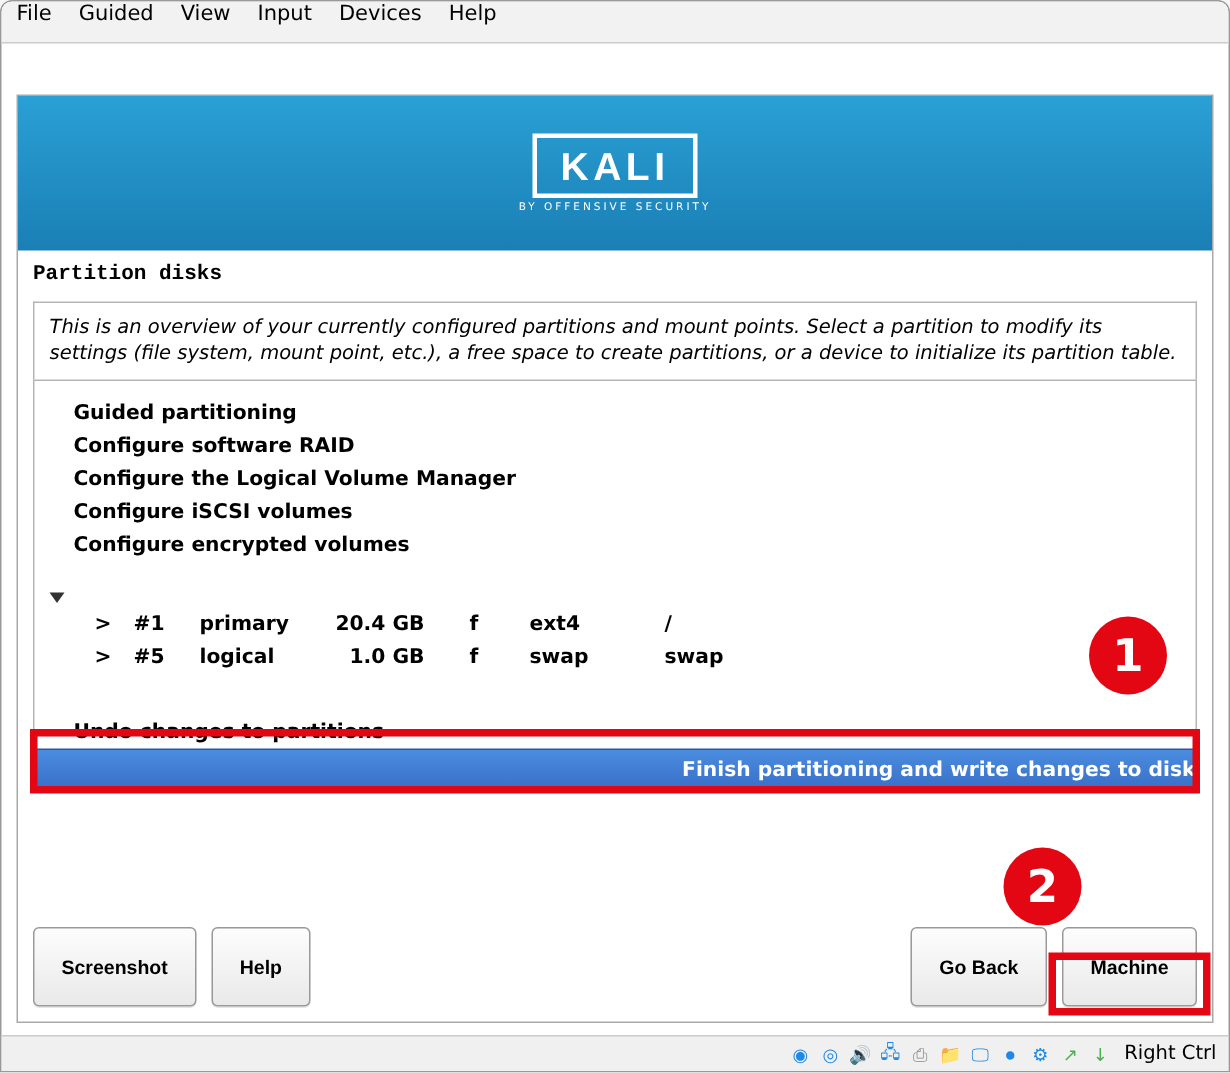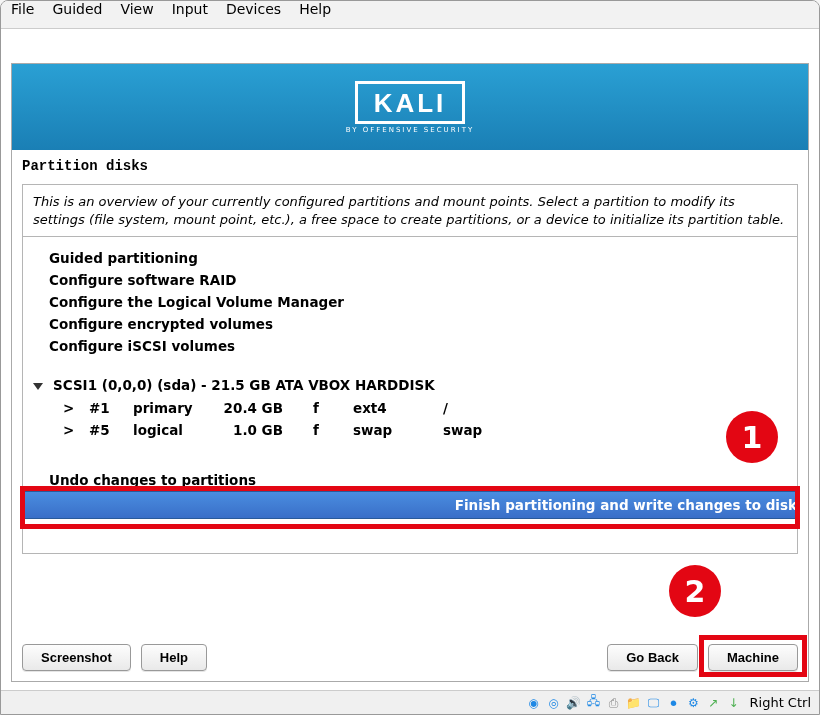--- a/index.html
+++ b/index.html
@@ -6,21 +6,21 @@
   body { font-family: "DejaVu Sans", "Liberation Sans", Arial, sans-serif; font-size: 13px; background: #f5f5f5; }
   .window { width: 820px; height: 715px; background: #fff; border: 1px solid #999; border-radius: 8px 8px 0 0; overflow: hidden; position: relative; }
   .titlebar { height: 34px; background: linear-gradient(#3a3a3a,#2b2b2b); display: flex; align-items: center; justify-content: center; position: relative; color: #fff; font-weight: bold; font-size: 14px; }
   .titlebar .controls { position: absolute; right: 8px; top: 6px; display: flex; gap: 6px; }
   .tb-btn { width: 22px; height: 22px; display: flex; align-items: center; justify-content: center; border-radius: 11px; cursor: pointer; }
   .tb-min, .tb-max { color: #ddd; font-weight: bold; }
   .tb-close { background: #e95420; color: #fff; font-weight: bold; }
   .menubar { height: 28px; background: #f2f2f2; border-bottom: 1px solid #ccc; display: flex; align-items: flex-start; padding: 0 10px; gap: 18px; font-size: 14px; }
   .menubar span { cursor: pointer; }
   .content-area { position: absolute; top: 62px; left: 10px; right: 10px; bottom: 32px; background: #fff; border: 1px solid #aaa; display: flex; flex-direction: column; }
-  .banner { height: 86px; background: linear-gradient(#2aa0d4,#1a7fb5); display: flex; align-items: center; justify-content: center; }
+  .banner { height: 104px; background: linear-gradient(#2aa0d4,#1a7fb5); display: flex; align-items: center; justify-content: center; }
   .kali-logo { text-align: center; }
   .kali-box { border: 3px solid #fff; padding: 4px 16px 2px 16px; display: inline-block; }
   .kali-text { font-weight: 900; font-size: 26px; letter-spacing: 3px; color: #fff; font-family: sans-serif; }
   .kali-sub { font-size: 7px; letter-spacing: 2px; color: #fff; margin-top: 2px; }
   .page-title { padding: 8px 10px 10px 10px; font-weight: bold; font-size: 14px; font-family: Liberation Mono, monospace; }
   .main { flex: 1; padding: 0 10px 10px 10px; display: flex; flex-direction: column; }
   .intro-box { border: 1px solid #b5b5b5; padding: 8px 10px; font-style: italic; font-size: 13px; line-height: 1.35; border-bottom: none; }
   .list-box { border: 1px solid #b5b5b5; flex: 1; padding: 10px 0 0 0; overflow: hidden; position: relative; }
   .cfg-line { padding: 3px 0 3px 26px; font-weight: bold; font-size: 13.5px; cursor: pointer; }
   .disk-header { padding: 4px 0 4px 10px; font-weight: bold; font-size: 13.5px; display: flex; align-items: center; gap: 4px; margin-top: 16px; cursor: pointer; }
@@ -30,21 +30,21 @@
   .pc-num { width: 44px; }
   .pc-type { width: 90px; }
   .pc-size { width: 90px; text-align: right; padding-right: 30px;}
   .pc-flag { width: 40px; }
   .pc-fs { width: 90px; }
   .pc-mount { width: 80px; }
   .undo { padding: 3px 0 3px 26px; font-weight: bold; font-size: 13.5px; margin-top: 28px; cursor:pointer;}
   .selected-row { background: linear-gradient(#4a8de0,#3a6fc8); color: #fff; padding: 5px 0 5px 26px; font-weight: bold; font-size: 13.5px; border-top:1px solid #2a5a9a; border-bottom:1px solid #2a5a9a; cursor:pointer;text-align:right;}
   .btn-row { display: flex; padding: 10px; gap: 10px; }
   .btn-row .spacer { flex: 1; }
-  .btn { background: linear-gradient(#fdfdfd,#e9e9e9); border: 1px solid #999; border-radius: 4px; padding: 5px 18px; font-size: 13px; font-weight: bold; cursor: pointer; box-shadow: 0 1px 0 rgba(0,0,0,.1);}
+  .btn { background: linear-gradient(#fdfdfd,#e9e9e9); border: 1px solid #999; border-radius: 4px; padding: 18px 18px; font-size: 13px; font-weight: bold; cursor: pointer; box-shadow: 0 1px 0 rgba(0,0,0,.1);}
   .statusbar { position: absolute; bottom: 0; left: 0; right: 0; height: 24px; background: #f0f0f0; border-top: 1px solid #ccc; display: flex; justify-content: flex-end; align-items: center; padding: 0 8px; gap: 4px; font-size: 13px;}
   .sb-icon { width: 16px; height: 16px; display:inline-flex; align-items:center; justify-content:center; font-size:12px;}
   .hostkey { margin-left: 4px; }
   .annot { position: absolute; width: 52px; height: 52px; background: #e30613; border-radius: 50%; color: #fff; font-size: 30px; font-weight: bold; display: flex; align-items: center; justify-content: center; z-index: 50; }
   .annot-box { position: absolute; border: 5px solid #e30613; z-index: 40; }
 </style>
 </head>
 <body>
 
 <div class="window">
@@ -74,26 +74,25 @@
 
     <div class="main">
 
       <div class="intro-box">This is an overview of your currently configured partitions and mount points. Select a partition to modify its settings (file system, mount point, etc.), a free space to create partitions, or a device to initialize its partition table.</div>
 
       <div class="list-box">
 
         <div class="cfg-line">Guided partitioning</div>
         <div class="cfg-line">Configure software RAID</div>
         <div class="cfg-line">Configure the Logical Volume Manager</div>
+        <div class="cfg-line">Configure iSCSI volumes</div>
         <div class="cfg-line">Configure encrypted volumes</div>
-        <div class="cfg-line">Configure iSCSI volumes</div>
 
         <div class="disk-header">
           <span class="tri"></span>
-          <span>SCSI1 (0,0,0) (sda) - 21.5 GB ATA VBOX HARDDISK</span>
         </div>
 
         <div class="part-row">
           <span class="pc-arrow">&gt;</span>
           <span class="pc-num">#1</span>
           <span class="pc-type">primary</span>
           <span class="pc-size">20.4 GB</span>
           <span class="pc-flag">f</span>
           <span class="pc-fs">ext4</span>
           <span class="pc-mount">/</span>

